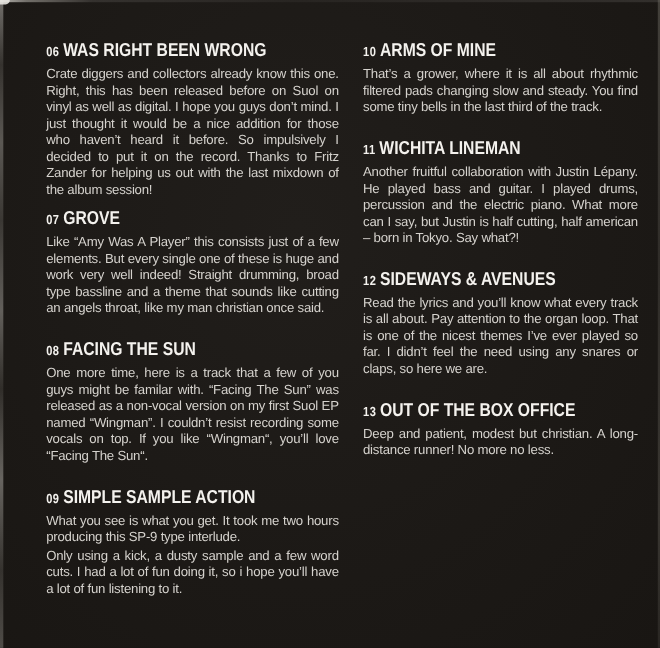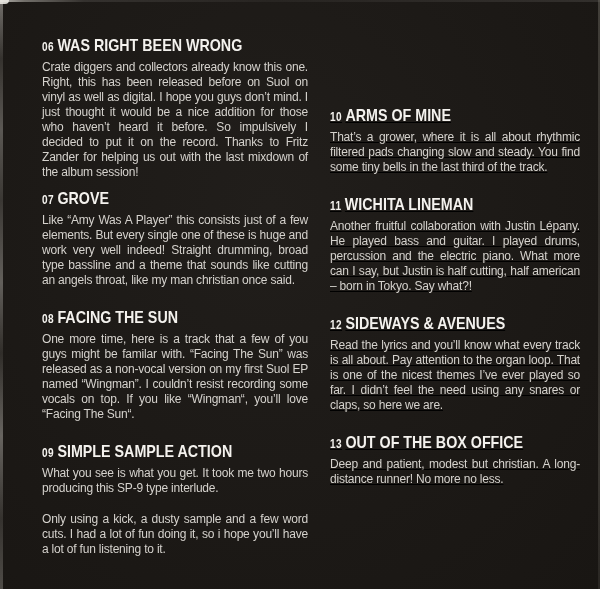--- a/index.html
+++ b/index.html
@@ -33,24 +33,24 @@
     background: linear-gradient(to bottom, #6a675f 0%, #45423d 40%, #57544d 80%, #3a3733 100%);
     opacity: .5;
   }
   .corner-tl {
     position: absolute; top: 0; left: 0; width: 9px; height: 4px;
     background: #e9e7e1; opacity: .9;
     border-bottom-right-radius: 4px;
   }
   .content {
     position: absolute; left: 42px; top: 36px;
-    display: flex; gap: 22px; align-items: center;
+    display: flex; gap: 22px;
   }
   .col-left  { width: 266px; }
-  .col-right { width: 250px; text-decoration: underline; }
+  .col-right { width: 250px; }
   .track { margin-bottom: 20px; }
   .track.tight { margin-bottom: 9px; }
   .track-heading {
     margin: 0 0 3px 0;
     color: #f4f2ee;
     font-weight: bold;
     font-size: 17px;
     line-height: 20px;
     letter-spacing: 0px;
     white-space: nowrap;
@@ -63,21 +63,21 @@
     letter-spacing: .5px;
   }
   .track-body {
     margin: 0;
     color: #d5d2cd;
     font-size: 12px;
     line-height: 15px;
     letter-spacing: -0.2px;
     text-align: justify;
   }
-  .track-body + .track-body { margin-top: 16px; }
+  .track-body + .track-body { margin-top: 2px; }
 </style>
 </head>
 <body>
 
 <div class="page">
   <div class="edge-top"></div>
   <div class="edge-left"></div>
   <div class="edge-right"></div>
   <div class="corner-tl"></div>
 

